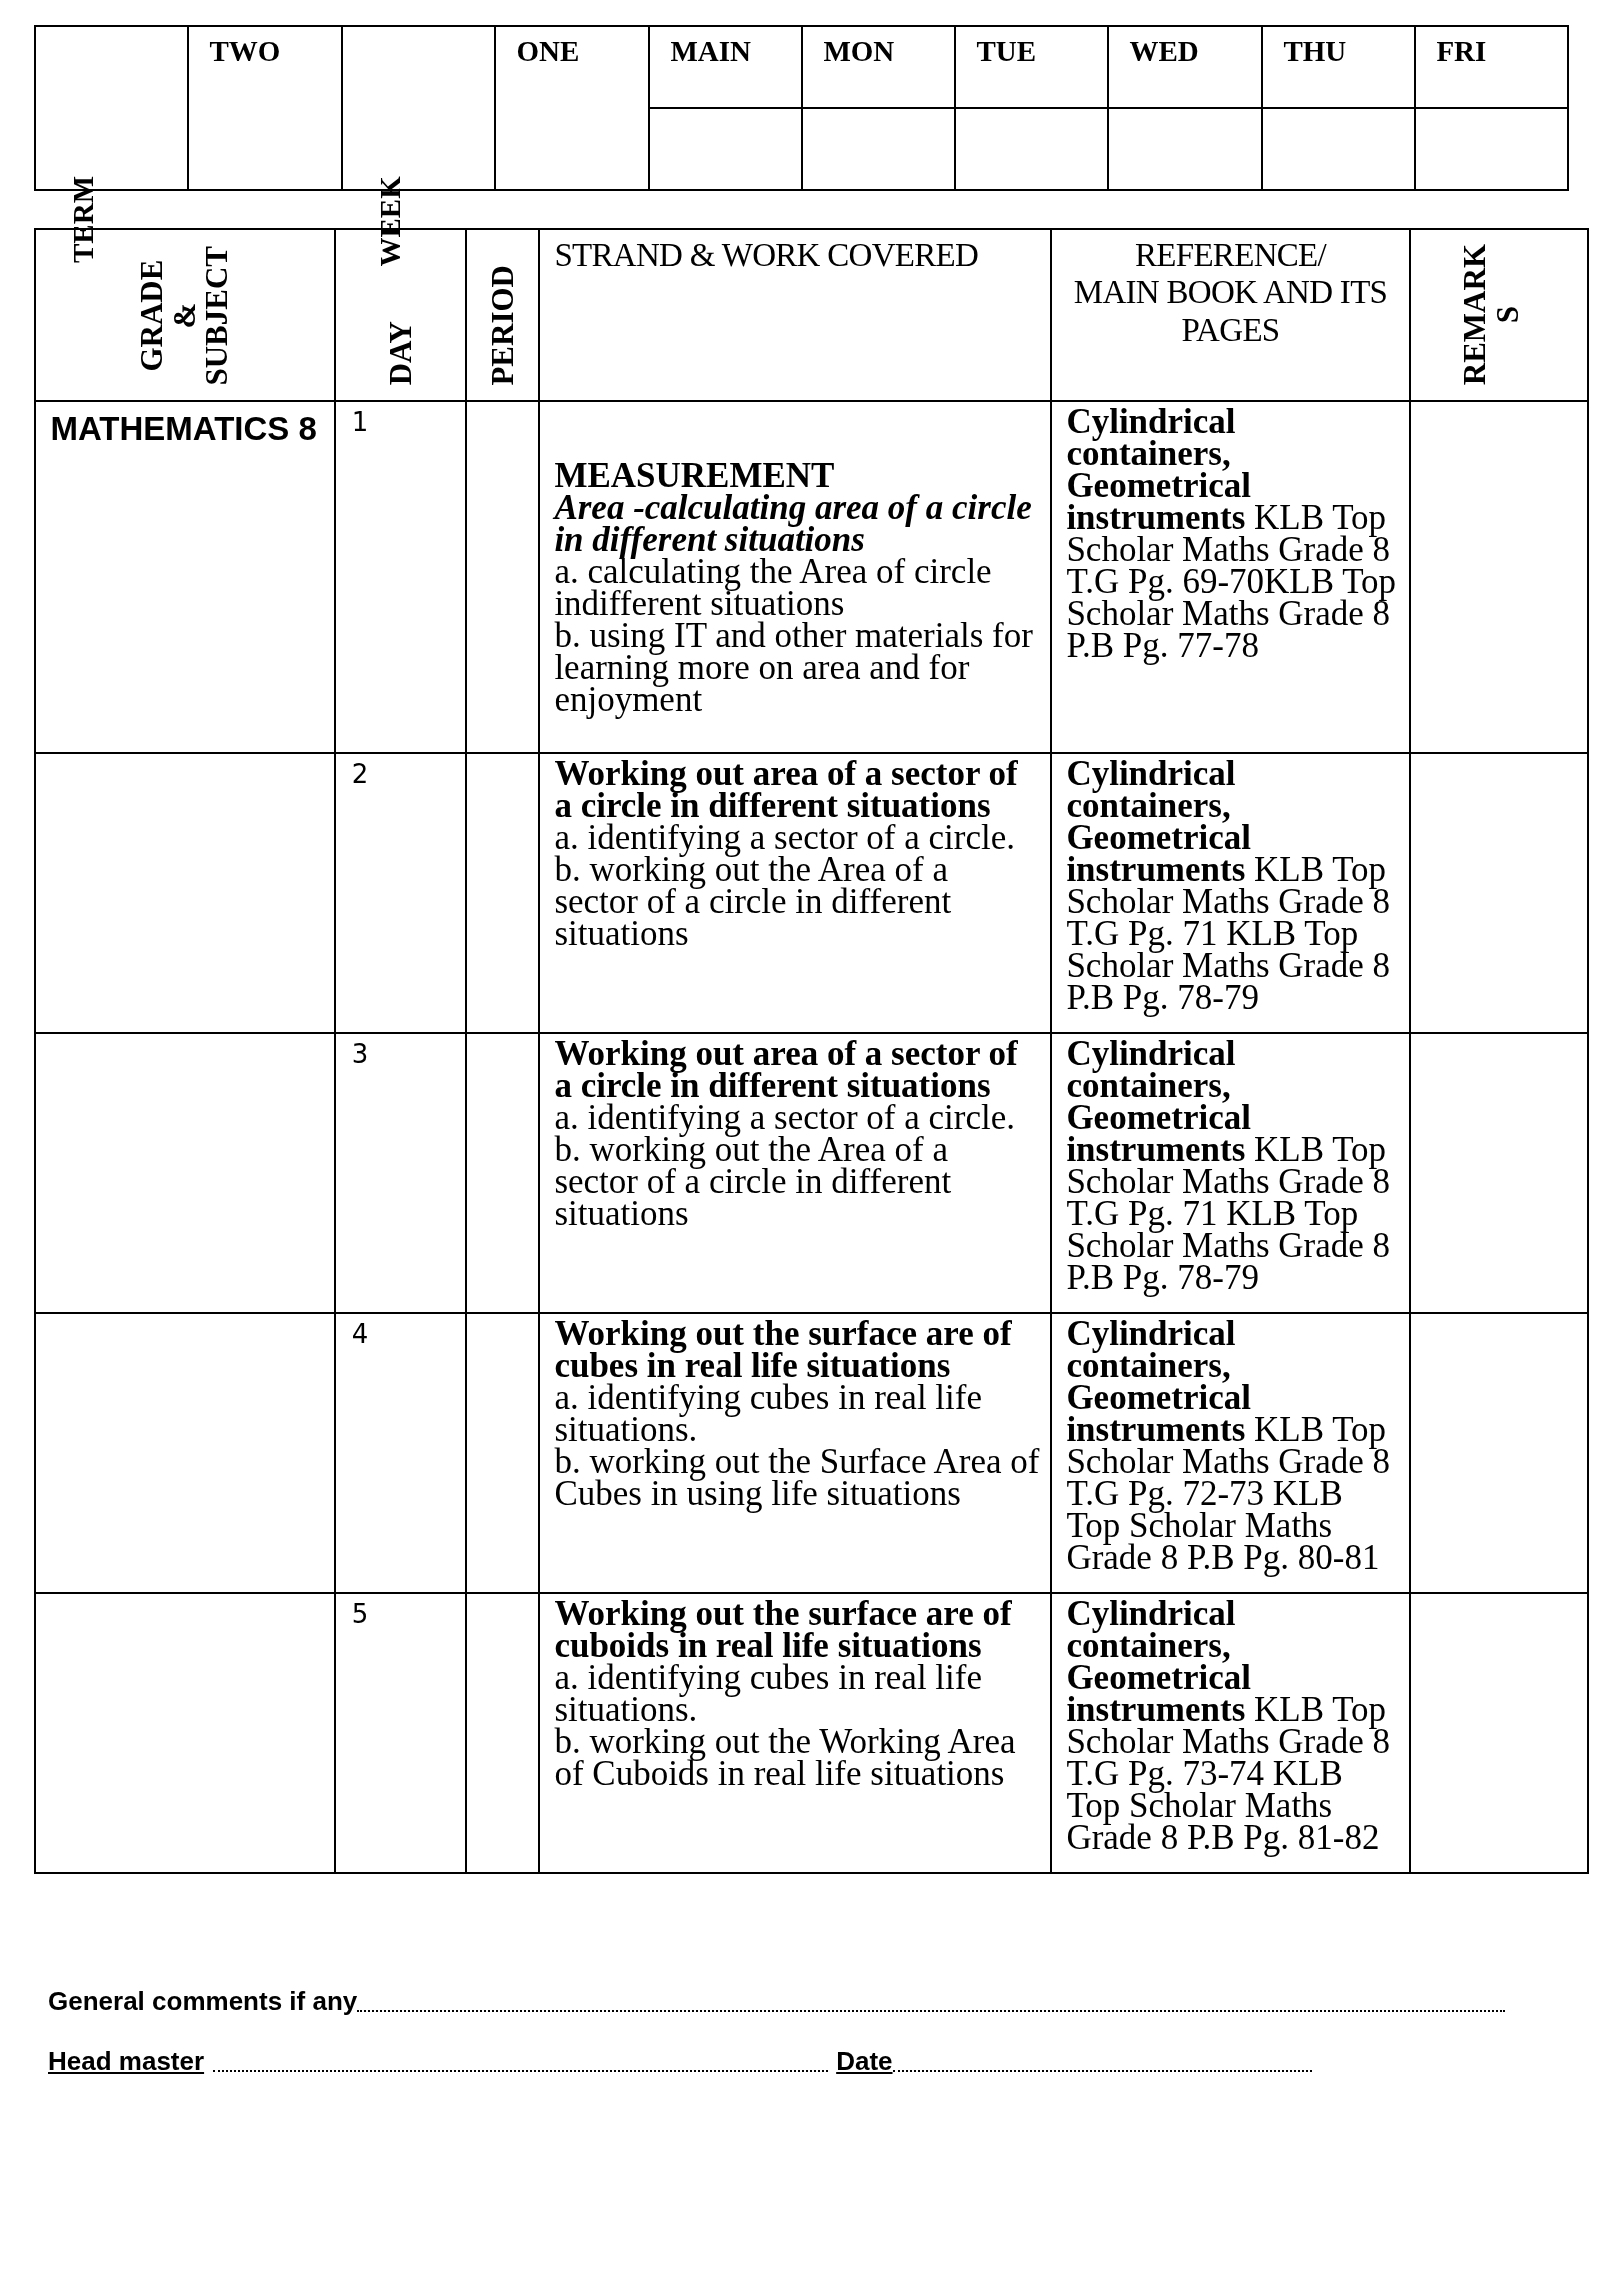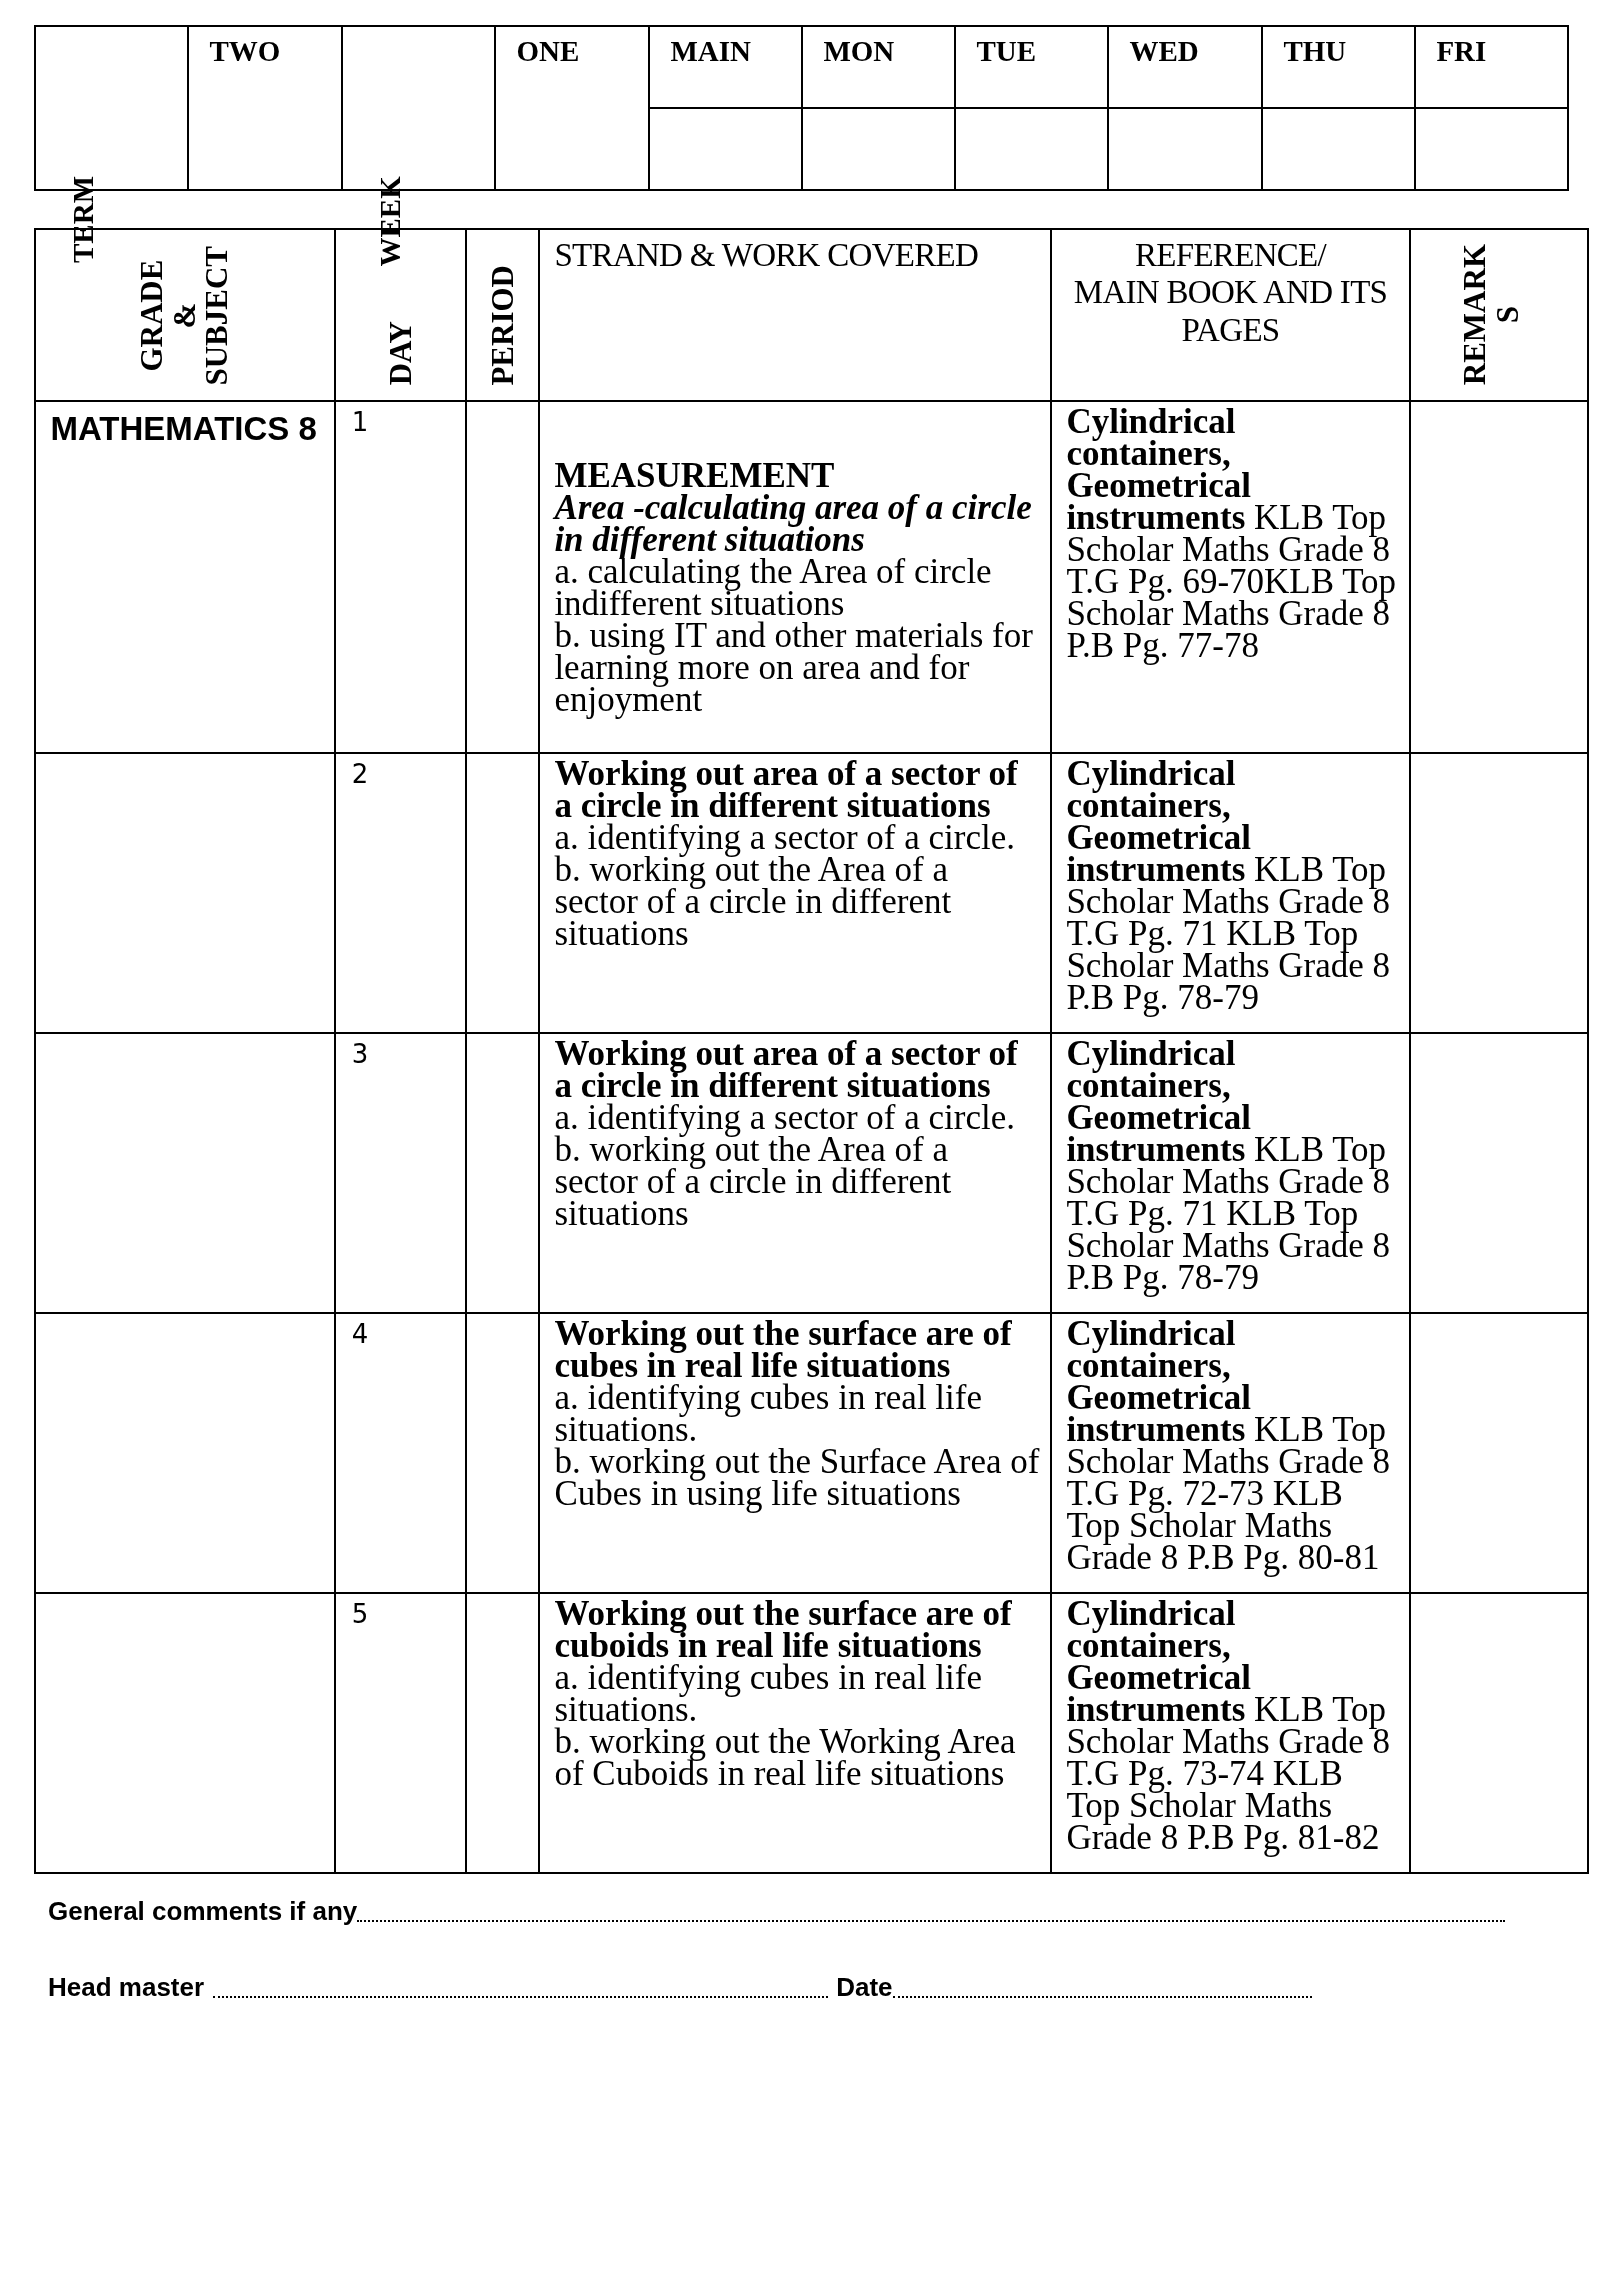--- a/index.html
+++ b/index.html
@@ -64,29 +64,29 @@
   }
   .work, .ref {
     padding: 3.9px 10.5px 0 14.4px; display: block;
     font-family: "Liberation Serif", serif; font-size: 35px; line-height: 32px;
   }
   .work .b, .ref .b { font-weight: bold; }
   .work .bi { font-weight: bold; font-style: italic; text-align: right; }
   .work.first { padding-top: 58px; }
 
   
-  .footer { position: absolute; left: 48px; top: 1888px; width: 1505px; }
+  .footer { position: absolute; left: 48px; top: 1978px; width: 1505px; }
   .f-line {
     display: flex; align-items: flex-end; font-family: "Liberation Sans", sans-serif;
     font-weight: bold; font-size: 26px; height: 39px;
   }
   .dots {
     border-bottom: 2.6px dotted #000; height: 0; margin-bottom: 5.2px;
   }
-  .f-line + .f-line { margin-top: 37px; }
+  .f-line + .f-line { margin-top: 21px; text-decoration: underline; }
 </style>
 </head>
 <body>
 
 <table class="top-table">
   <colgroup>
     <col style="width:153px">
       <col style="width:154px">
       <col style="width:153px">
       <col style="width:154px">

